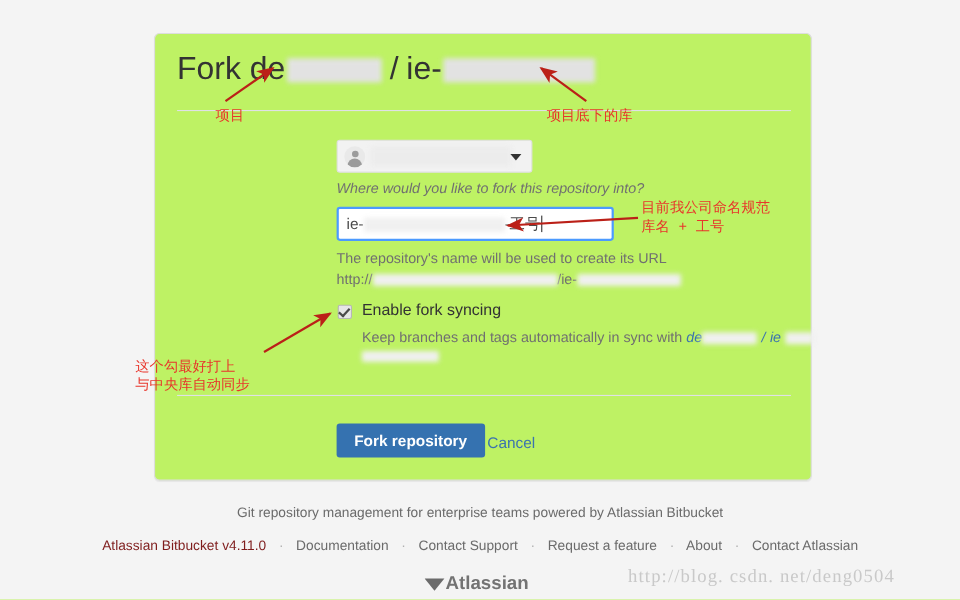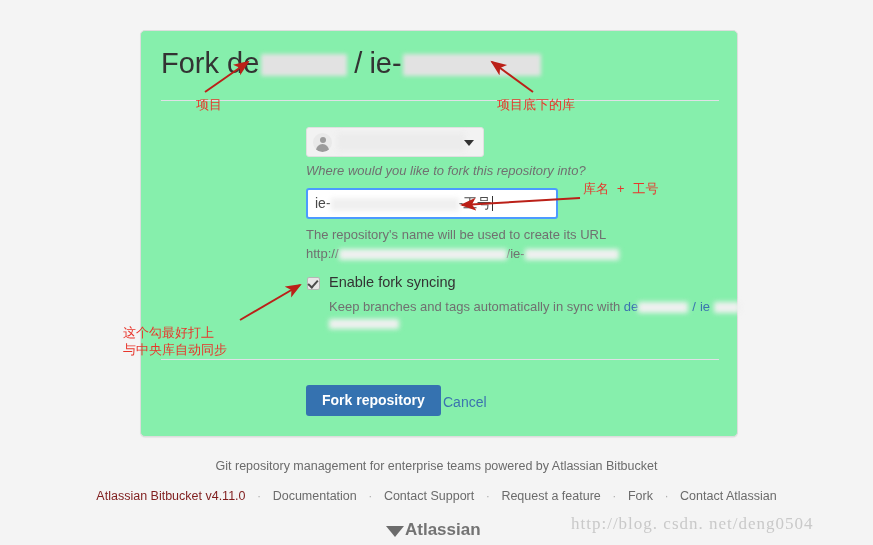--- a/index.html
+++ b/index.html
@@ -16,21 +16,21 @@
     position: relative;
   }
 
   
   #fork-card {
     position: absolute;
     left: 140px;
     top: 30px;
     width: 598px;
     height: 407px;
-    background: #86efac;
+    background: #bef264;
     border: 1px solid #dddddd;
     border-radius: 5px;
     box-sizing: border-box;
     box-shadow: 0 1px 1px rgba(0,0,0,0.06);
   }
 
   
   #page-title {
     position: absolute;
     left: 20px;
@@ -236,21 +236,21 @@
     color: #707070;
     white-space: nowrap;
   }
   #sync-desc2 {
     position: absolute;
     left: 188px;
     top: 45px;
     height: 10px;
     width: 70px;
   }
-  .link-blue { color: #3b73af; }
+  .link-blue { color: #3b73af; font-style: italic; }
 
   
   #actions-row { top: 354px; }
   #fork-button {
     position: absolute;
     left: 165px;
     top: 0;
     padding: 8px 16px 9px 16px;
     background: #3572b0;
     border: none;
@@ -418,33 +418,34 @@
 
 <div id="footer-links">
   <span class="f-version">Atlassian Bitbucket v4.11.0</span>
   <span class="f-dot">·</span>
   <a class="f-item" href="#">Documentation</a>
   <span class="f-dot">·</span>
   <a class="f-item" href="#">Contact Support</a>
   <span class="f-dot">·</span>
   <a class="f-item" href="#">Request a feature</a>
   <span class="f-dot">·</span>
-  <a class="f-item" href="#">Fork</a>
+  <a class="f-item" href="#">About</a>
   <span class="f-dot">·</span>
   <a class="f-item" href="#">Contact Atlassian</a>
 </div>
 
 <div id="atlassian-logo"><span class="mark"></span><span>Atlassian</span></div>
 
 <div id="watermark">http://blog. csdn. net/deng0504</div>
 
 <div class="annot" id="annot-project">项目</div>
 <div class="annot" id="annot-repo">项目底下的库</div>
 
 <div class="annot" id="annot-naming">
+  <div>目前我公司命名规范</div>
   <div>库名 + 工号</div>
 </div>
 
 <div class="annot" id="annot-checkbox">
   <div>这个勾最好打上</div>
   <div>与中央库自动同步</div>
 </div>
 
 <svg class="arrow-layer">
   <defs>

